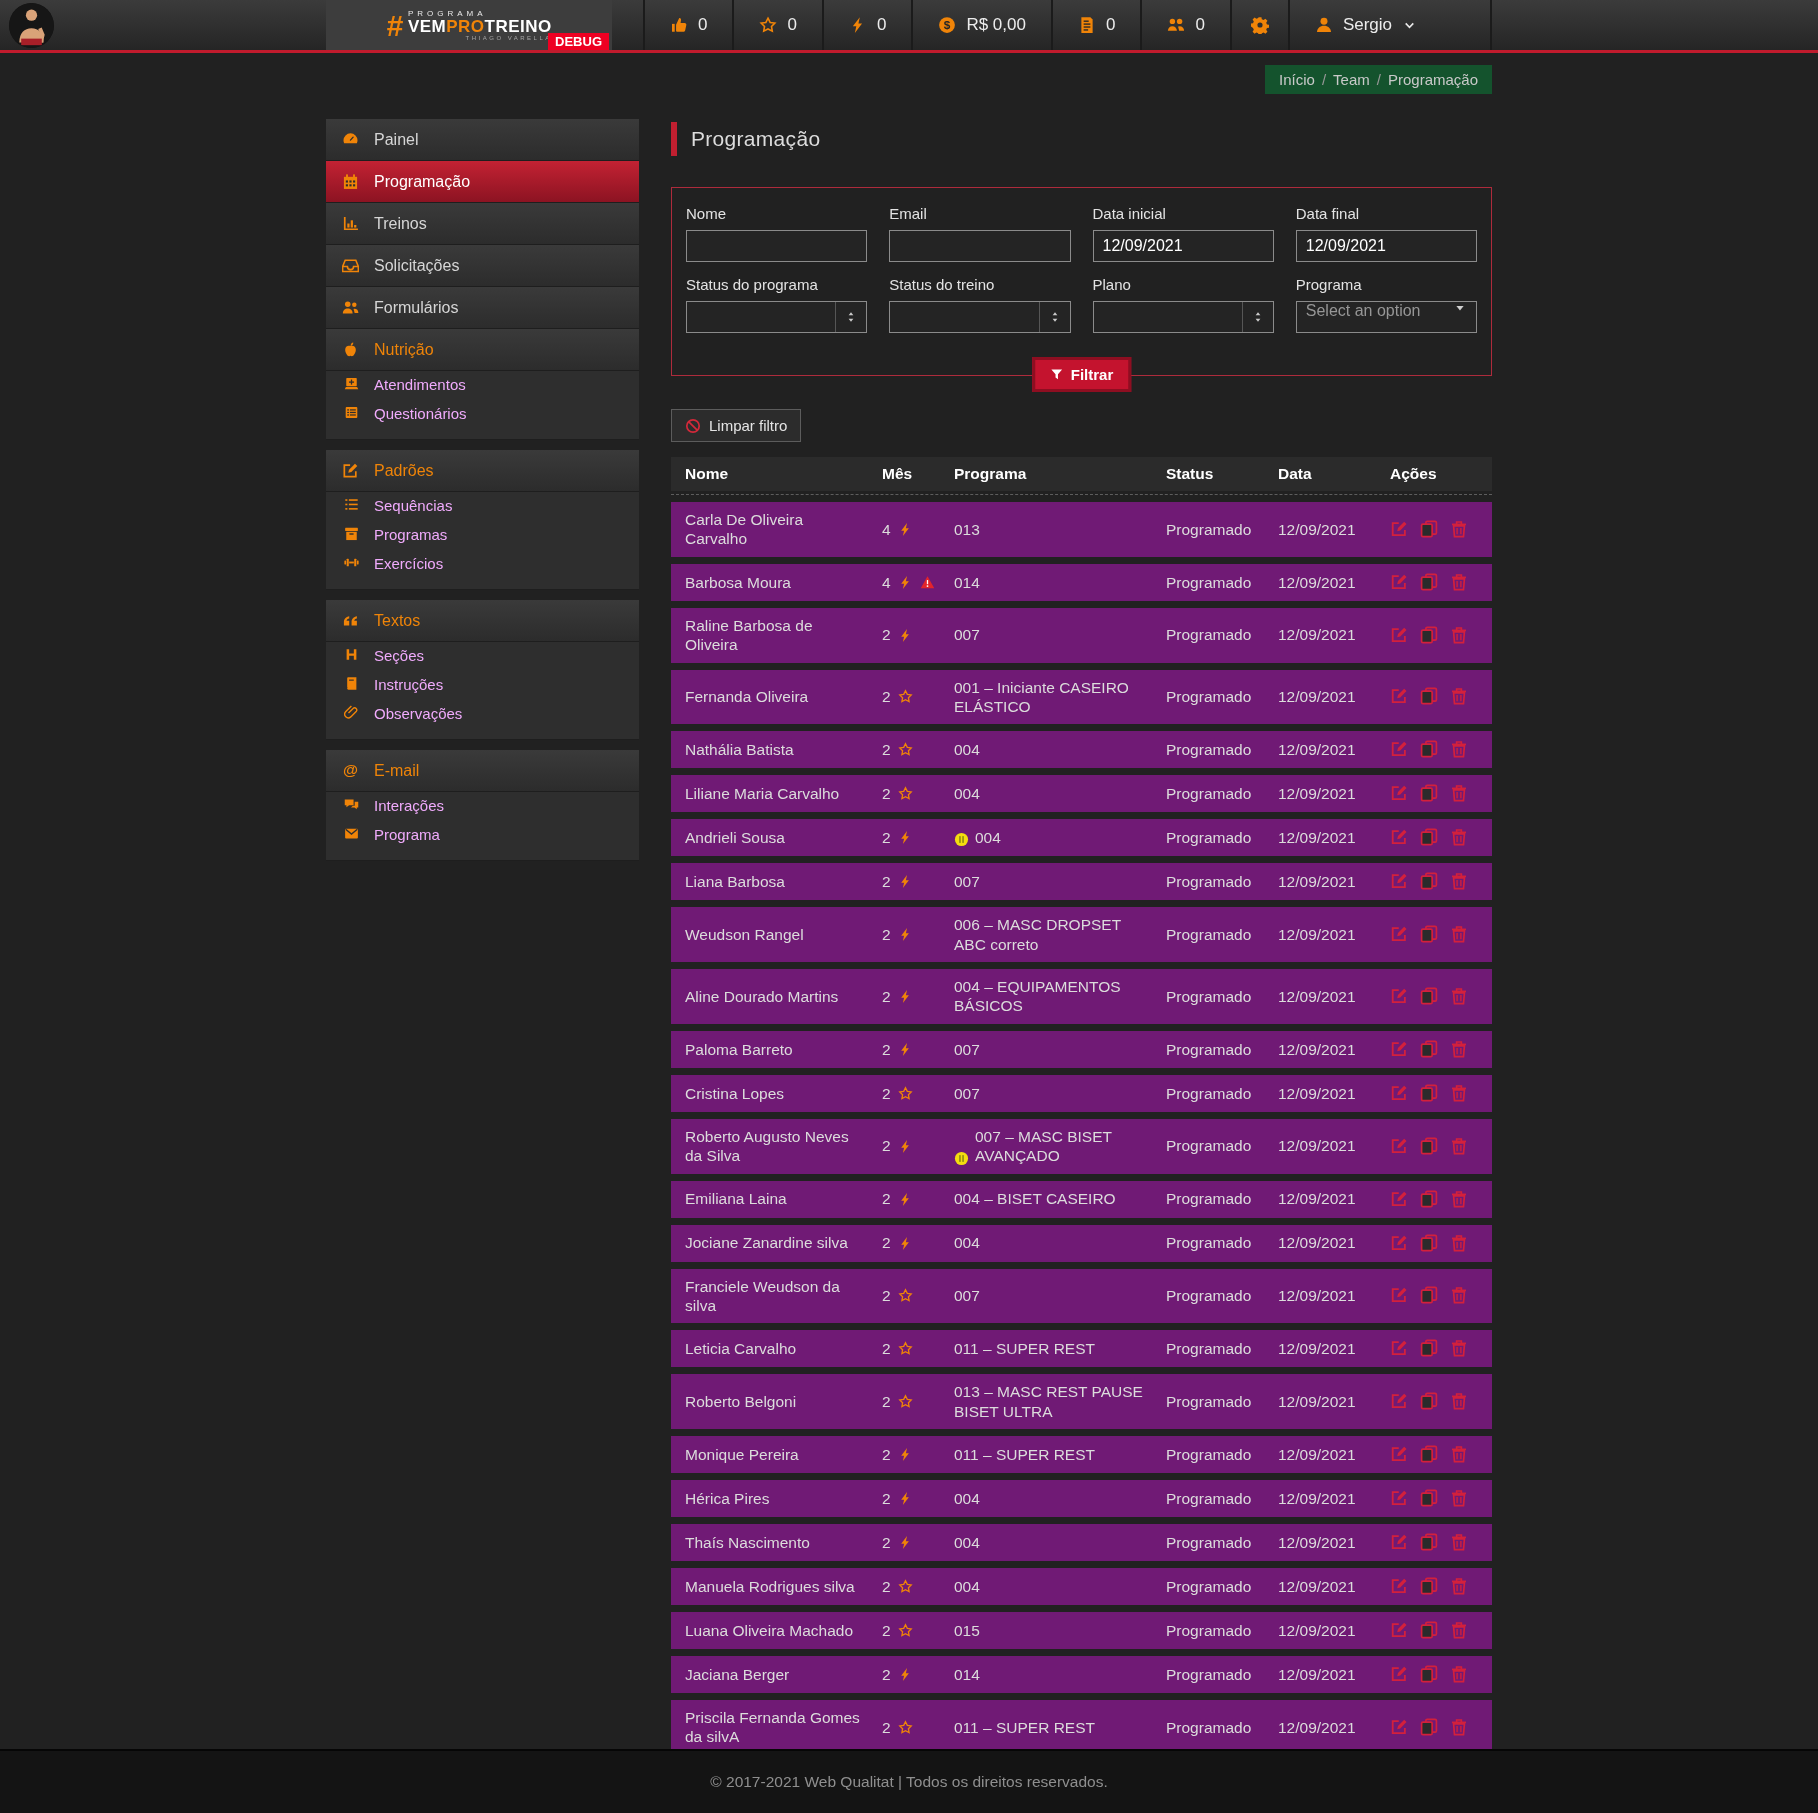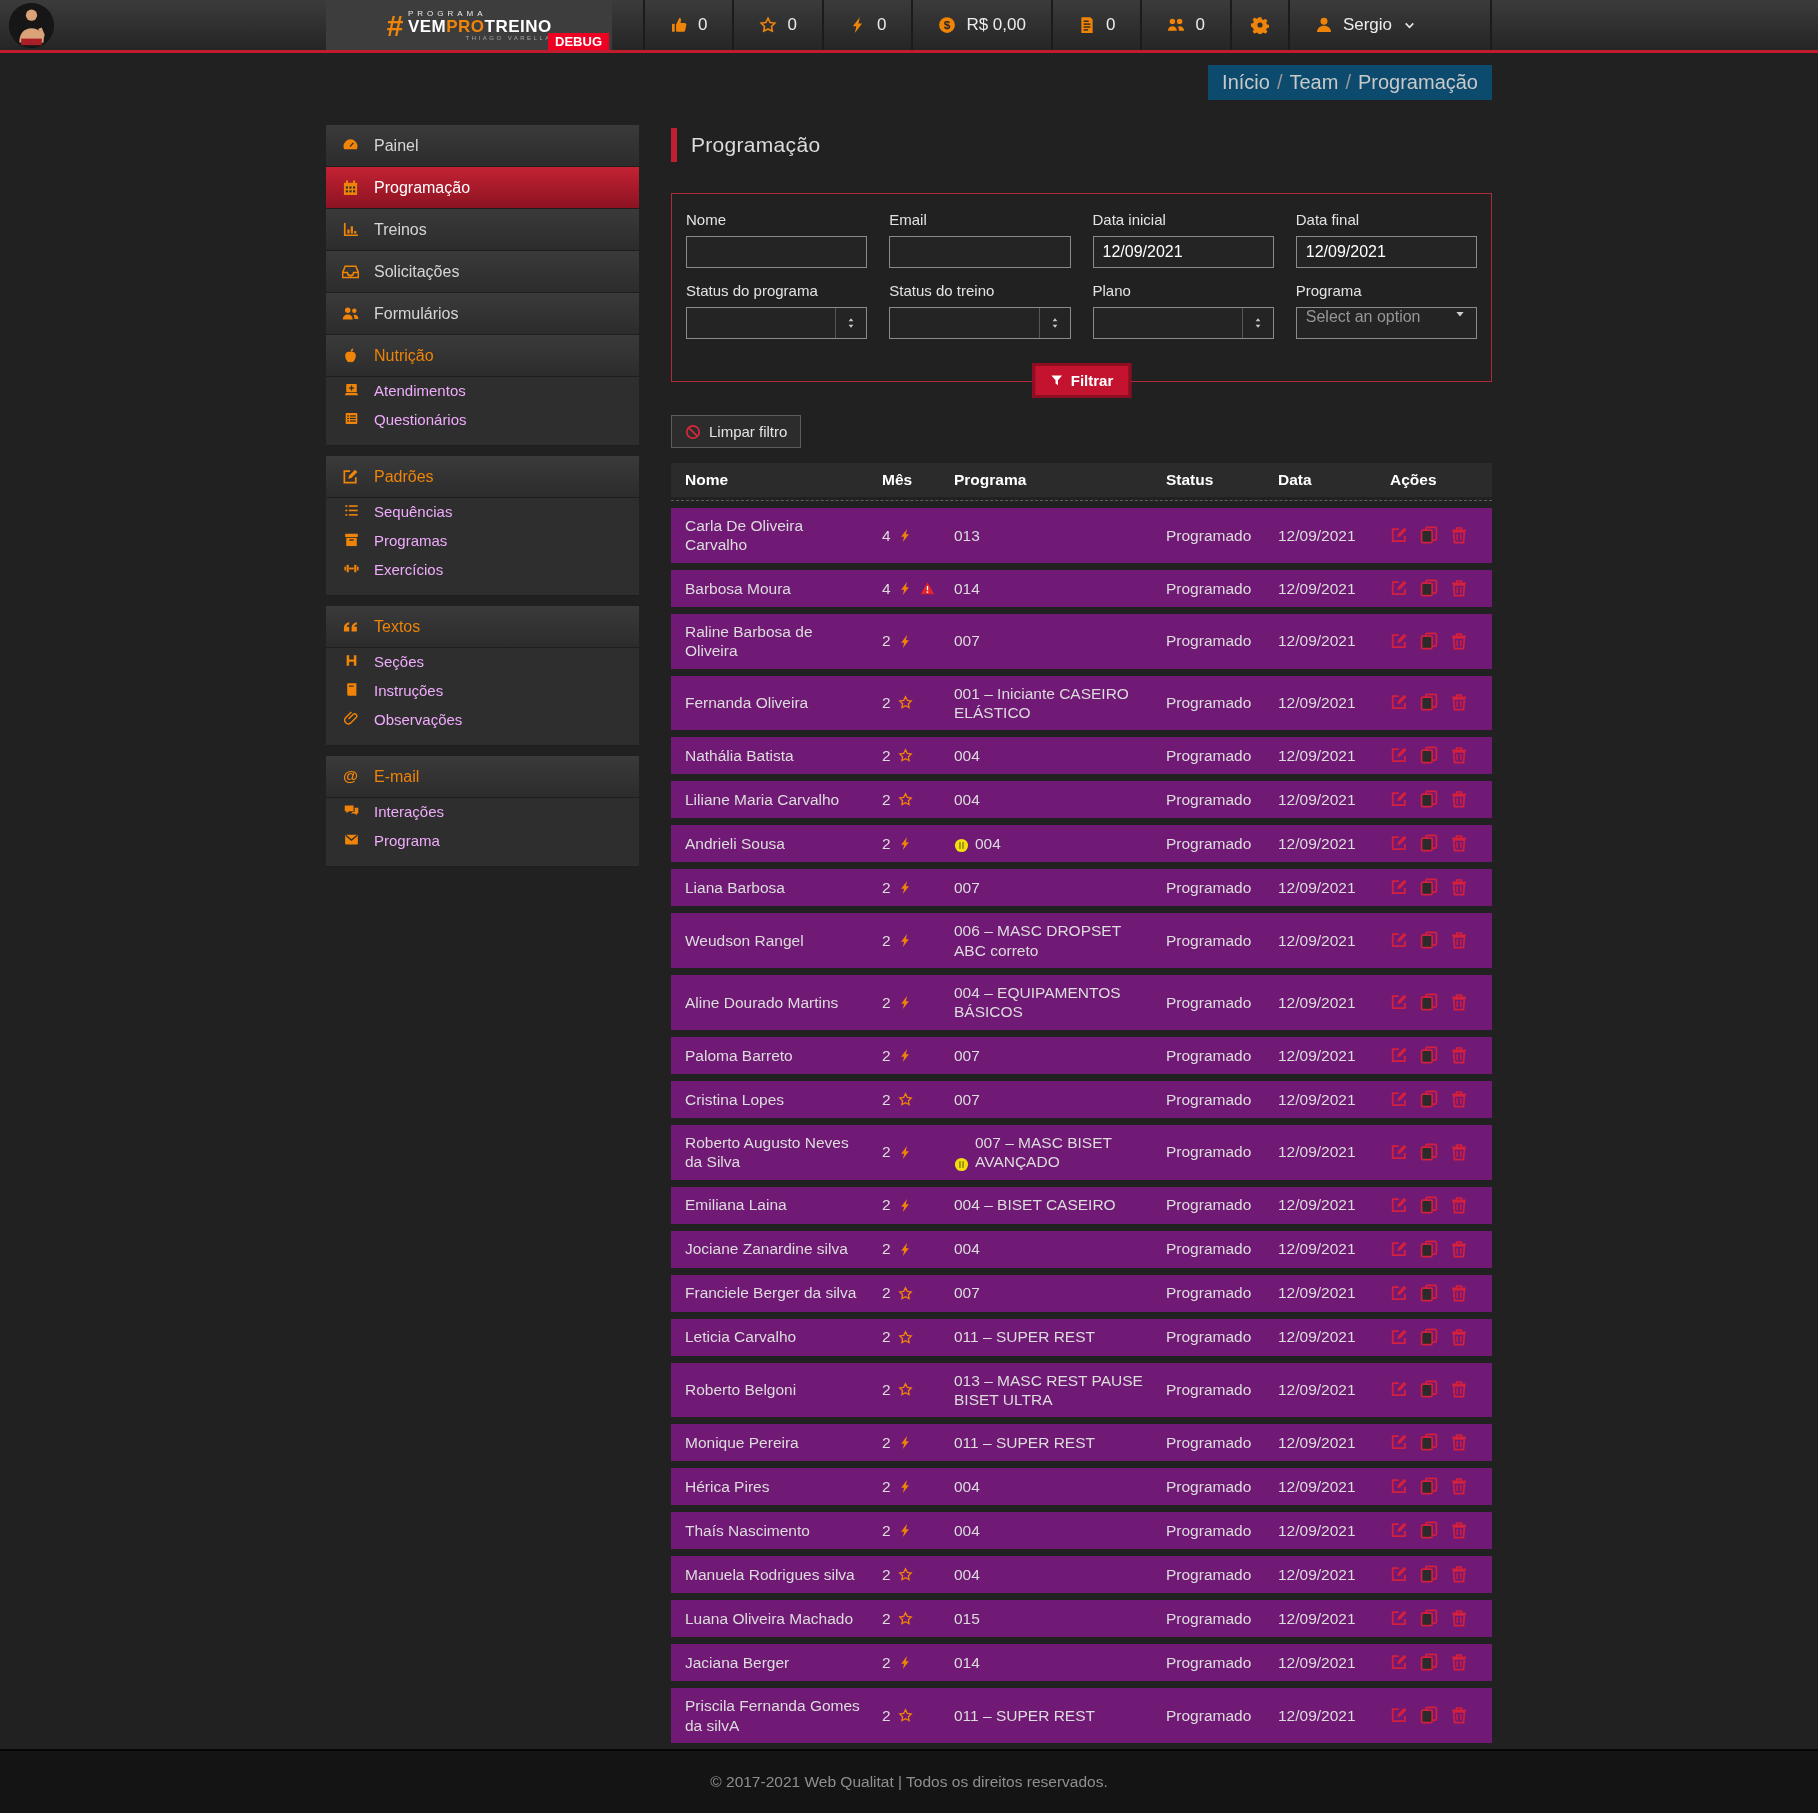--- a/index.html
+++ b/index.html
@@ -23,21 +23,21 @@
   .counters{display:flex;height:100%;margin-left:31px;flex:1}
   .counter{display:flex;align-items:center;gap:10px;padding:0 25px;border-left:2px solid #1b1b1b;height:100%;cursor:pointer}
   .counters > .counter:last-child{border-right:2px solid #1b1b1b;flex:1}
   .counter .i{color:#f08408;font-size:18px;display:flex}
   .counter .val{color:#ececec;font-size:17px}
   .counter.gearbox{padding:0 19px}
   .counter .chev{color:#e8e8e8;font-size:11px;margin-left:2px}
   
   .container{width:1166px;margin:0 auto}
   .breadcrumb-row{display:flex;justify-content:flex-end;margin-top:12px}
-  .breadcrumb{background:#0c4a6e;padding:6px 14px;font-size:20px;color:#c9c9c9}
+  .breadcrumb{background:#14532d;padding:6px 14px;font-size:15px;color:#c9c9c9}
   .breadcrumb .sep{margin:0 7px;color:#989898}
   .bc-link{cursor:pointer}
   .content-row{display:flex;margin-top:25px;align-items:flex-start}
   
   .sidebar{width:313px;flex:none;margin-right:32px}
   .snav-item{height:41px;display:flex;align-items:center;padding:0 14px;gap:14px;
     background:linear-gradient(#3a3a3a,#2c2c2c);border-bottom:1px solid #1e1e1e;
     font-size:16px;color:#d6d6d6;cursor:pointer}
   .snav-item .i,.snav-sub .i{color:#f08408;width:20px;font-size:17px;display:flex;justify-content:center;flex:none}
   .snav-item.active{background:linear-gradient(#c32233,#8c1322);color:#fff}
@@ -1104,21 +1104,21 @@
                   <svg viewBox="0 0 16 16" width="1em" height="1em" fill="currentColor" aria-hidden="true">
                     <path d="M1.8 3.9h12.4" stroke="currentColor" stroke-width="1.5"></path>
                     <path d="M5.9 3.6V1.8h4.2v1.8" fill="none" stroke="currentColor" stroke-width="1.5"></path>
                     <path d="M3.2 5.2h9.6l-.8 9.6H4z" fill="none" stroke="currentColor" stroke-width="1.5"></path>
                     <path d="M6.3 7.2v5.4M9.7 7.2v5.4" stroke="currentColor" stroke-width="1.2"></path>
                   </svg>
                 </button>
               </div>
             </div>
             <div class="trow">
-              <div class="c">Franciele Berger da silva</div>
+              <div class="c">Franciele Weudson da silva</div>
               <div class="c mes">
                 <span>2</span>
                 <span class="i">
                   <svg viewBox="0 0 16 16" width="1em" height="1em" fill="currentColor" aria-hidden="true">
                     <path d="M8 1.9l1.9 3.8 4.2.6-3 3 .7 4.2L8 11.5l-3.8 2 .7-4.2-3-3 4.2-.6z" fill="none" stroke="currentColor" stroke-width="1.4"></path>
                   </svg>
                 </span>
               </div>
               <div class="c prog">
                 <span>007</span>

